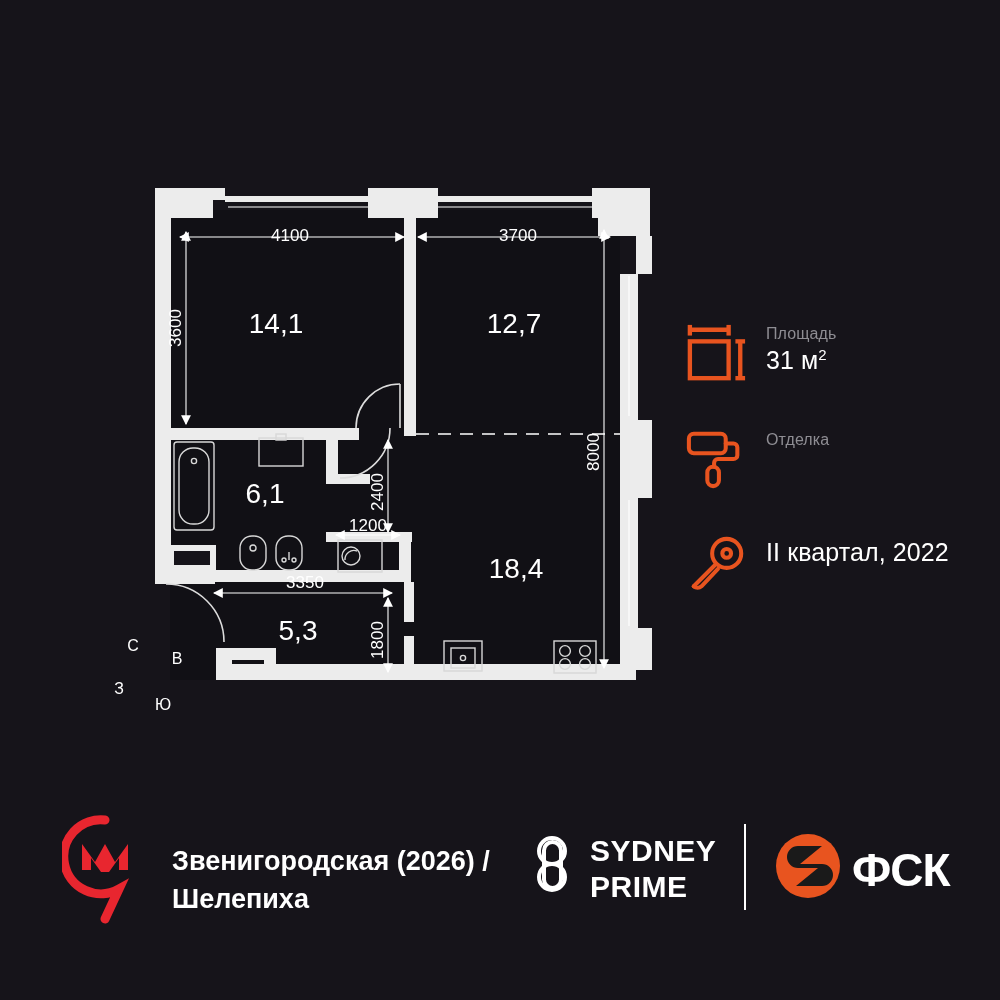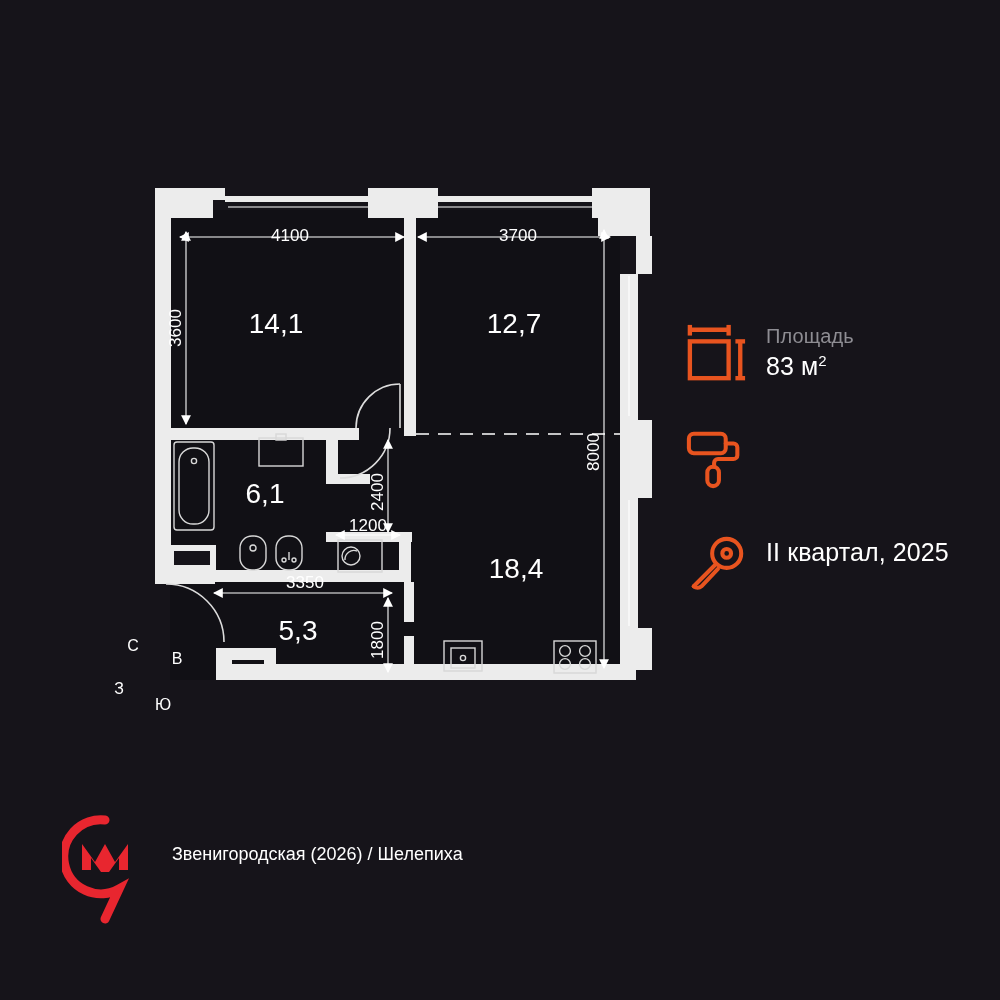--- a/index.html
+++ b/index.html
@@ -45,21 +45,21 @@
     width: 62px;
     min-width: 62px;
     height: 62px;
     margin-right: 18px;
     display: block;
   }
   .info-text {
     padding-top: 2px;
   }
   .info-label {
-    font-size: 20px;
+    font-size: 16px;
     color: #8e8d93;
     line-height: 1.28;
     letter-spacing: .1px;
   }
   .info-value {
     font-size: 25px;
     color: #ffffff;
     line-height: 1.28;
     letter-spacing: .1px;
   }
@@ -83,25 +83,26 @@
     top: 8px;
     display: flex;
     align-items: flex-start;
   }
   .metro-logo {
     width: 86px;
     height: 118px;
     margin-right: 24px;
   }
   .metro-name {
-    font-size: 18px;
+    font-size: 27px;
     color: #ffffff;
     line-height: 1.42;
     padding-top: 28px;
     max-width: 330px;
+    font-weight: bold;
   }
   .brand-block {
     position: absolute;
     left: 528px;
     top: 18px;
     display: flex;
     align-items: center;
   }
   .sydney-logo { width: 192px; height: 78px; }
   .brand-divider {
@@ -289,52 +290,71 @@
         <line x1="4" y1="8" x2="44" y2="8"></line>
         <line x1="4" y1="3" x2="4" y2="14"></line>
         <line x1="44" y1="3" x2="44" y2="14"></line>
         <rect x="4" y="20" width="40" height="38"></rect>
         <line x1="56" y1="20" x2="56" y2="58"></line>
         <line x1="51" y1="20" x2="61" y2="20"></line>
         <line x1="51" y1="58" x2="61" y2="58"></line>
       </svg>
       <div class="info-text">
         <div class="info-label">Площадь</div>
-        <div class="info-value"><span>83 м</span><sup>2</sup></div>
+        <div class="info-value"><span>31 м</span><sup>2</sup></div>
       </div>
     </div>
 
     <div class="info-row">
       <svg class="info-icon" viewBox="0 0 64 64" fill="none" stroke="#e8541f" stroke-width="4.2" stroke-linejoin="round" stroke-linecap="round">
         <rect x="3" y="6" width="38" height="20" rx="5"></rect>
         <path d="M41,16 h8 a4,4 0 0 1 4,4 v8 a4,4 0 0 1 -4,4 h-16 a4,4 0 0 0 -4,4 v4"></path>
         <rect x="22" y="40" width="12" height="20" rx="6"></rect>
       </svg>
       <div class="info-text">
+        <div class="info-label">Отделка</div>
       </div>
     </div>
 
     <div class="info-row">
       <svg class="info-icon" viewBox="0 0 64 64" fill="none" stroke="#e8541f" stroke-width="4.2" stroke-linecap="round">
         <circle cx="42" cy="20" r="15"></circle>
         <circle cx="42" cy="20" r="4.5"></circle>
         <path d="M31,31 L8,54"></path>
         <path d="M8,54 a6,6 0 0 0 8,0 L33,36"></path>
       </svg>
       <div class="info-text">
-        <div class="info-value">II квартал, 2025</div>
+        <div class="info-value">II квартал, 2022</div>
       </div>
     </div>
   </div>
 
   <div class="footer">
 
     <div class="metro-block">
       <svg class="metro-logo" viewBox="0 0 86 118">
         <path d="M43,6 A37,37 0 1,0 57,75 L43,105" fill="none" stroke="#e8262f" stroke-width="9" stroke-linecap="round"></path>
         <path d="M20,56 L20,30 L33,48 L43,30 L53,48 L66,30 L66,56 L57,56 L57,44 L47,58 L39,58 L29,44 L29,56 Z" fill="#e8262f"></path>
       </svg>
       <div class="metro-name">Звенигородская (2026) / Шелепиха</div>
     </div>
 
+    <div class="brand-block">
+      <svg class="sydney-logo" viewBox="0 0 192 78">
+        <g fill="none" stroke="#ffffff" stroke-width="4">
+          <path d="M24,10 a13,13 0 0 0 0,26 a13,13 0 0 1 0,26 a13,13 0 0 1 0,-26 a13,13 0 0 0 0,-26"></path>
+          <rect x="16" y="14" width="17" height="46" rx="8.5"></rect>
+        </g>
+        <text x="62" y="33" fill="#ffffff" font-family="Liberation Sans, sans-serif" font-size="30" font-weight="bold" letter-spacing="0.5">SYDNEY</text>
+        <text x="62" y="69" fill="#ffffff" font-family="Liberation Sans, sans-serif" font-size="30" font-weight="bold" letter-spacing="0.5">PRIME</text>
+      </svg>
+
+      <div class="brand-divider"></div>
+
+      <svg class="fsk-logo" viewBox="0 0 182 74">
+        <circle cx="34" cy="36" r="32" fill="#e8541f"></circle>
+        <path d="M48,16 L24,16 a11,11 0 0 0 0,22 L44,38 L22,56 L48,56 a11,11 0 0 0 0,-22 L26,34 Z" fill="#1a1a1a"></path>
+        <text x="78" y="56" fill="#ffffff" font-family="Liberation Sans, sans-serif" font-size="46" font-weight="bold" letter-spacing="-1">ФСК</text>
+      </svg>
+    </div>
   </div>
 
 </div>
 
 </body></html>

